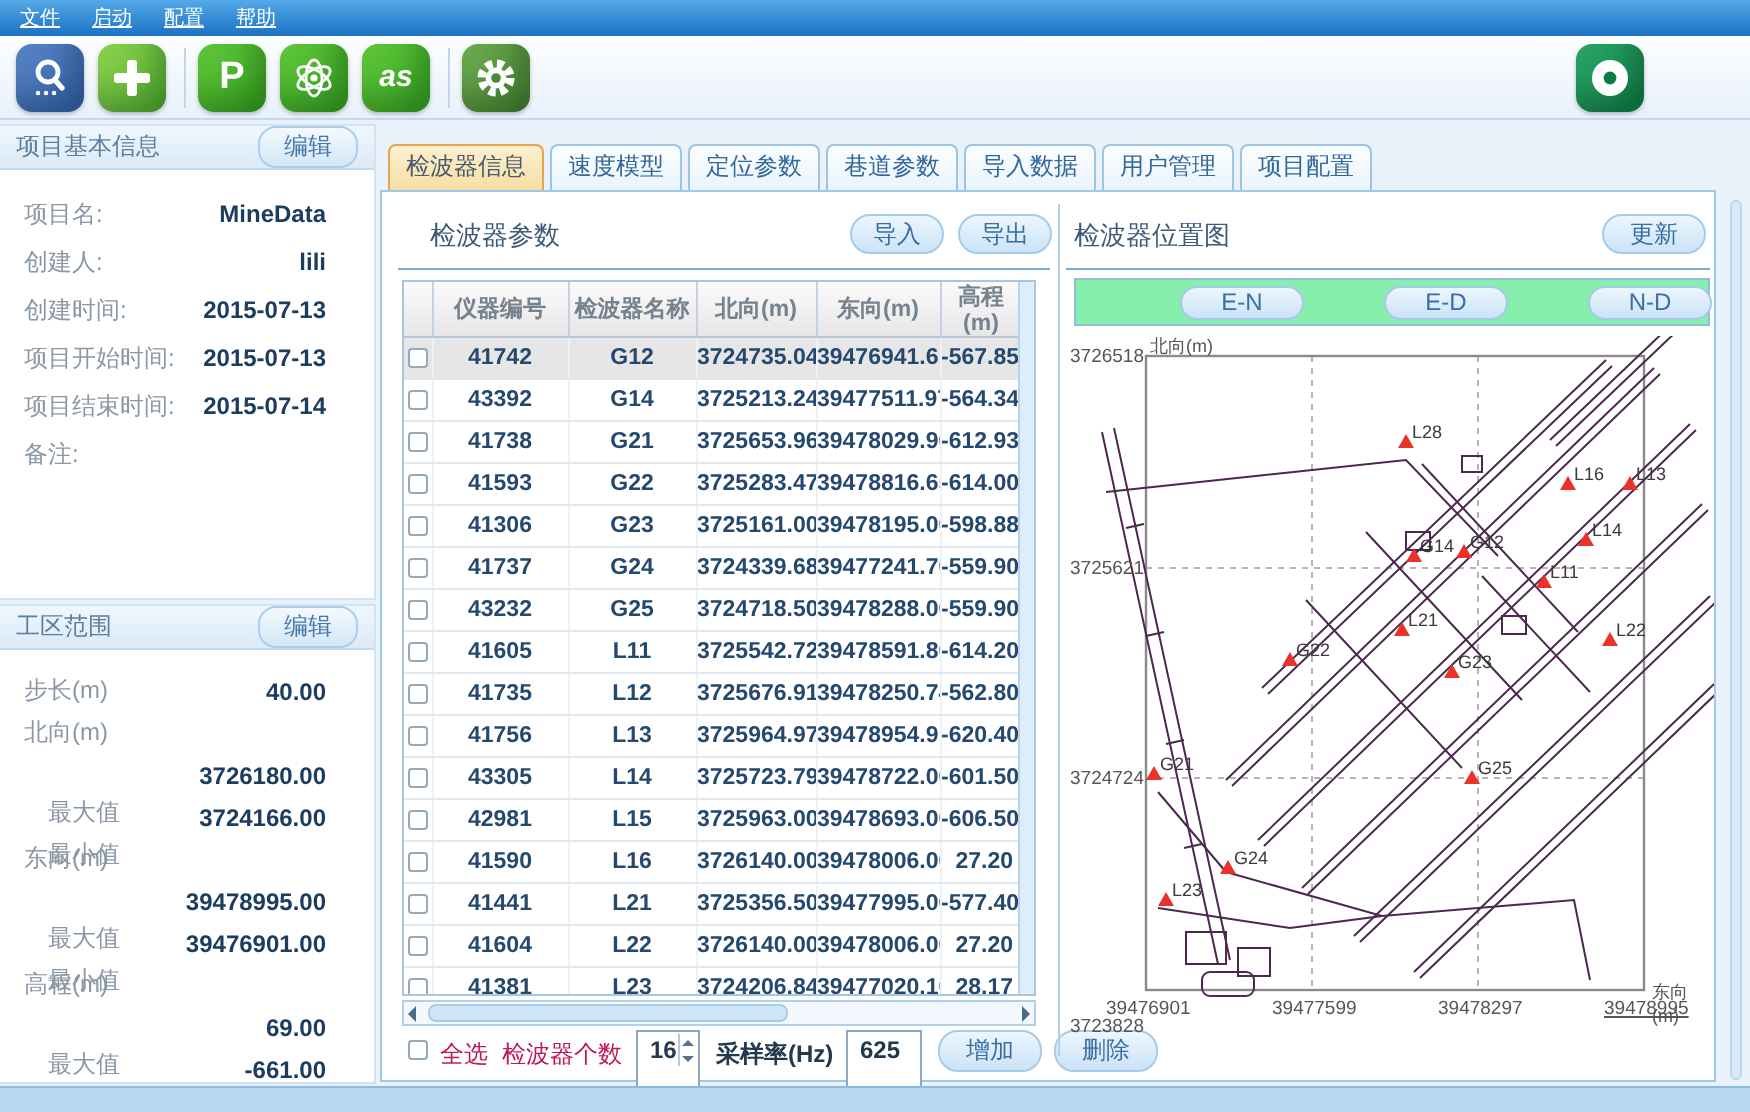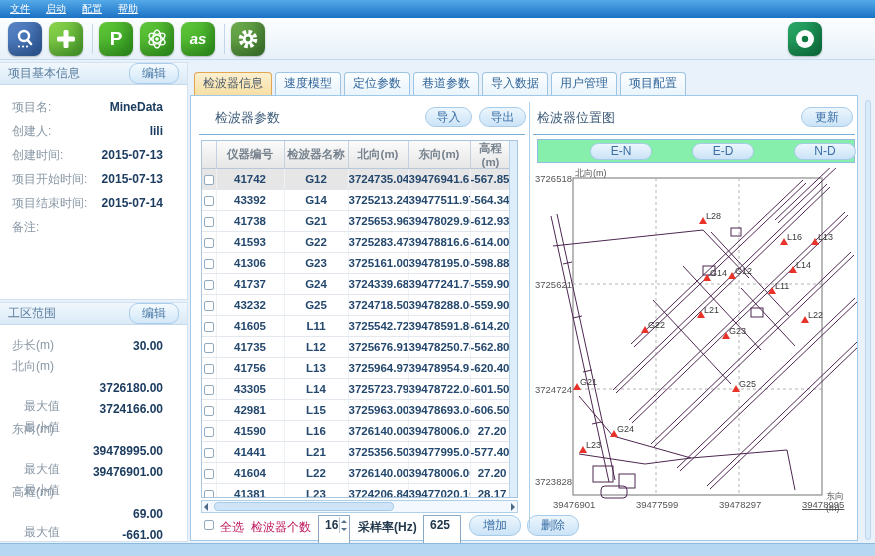--- a/index.html
+++ b/index.html
@@ -209,21 +209,21 @@
         </div>
     </div>
     <div class="panel panel-workarea">
       <div class="panel-header">
         <span class="panel-title">工区范围</span>
         <span class="edit-btn">编辑</span>
       </div>
       <div class="field-rows" id="workarea-rows">
           <div class="field-row">
             <span class="f-label">步长(m)</span>
-            <span class="f-value">30.00</span>
+            <span class="f-value">40.00</span>
           </div>
           <div class="field-row">
             <span class="f-label">北向(m)</span>
             <span class="f-value"></span>
           </div>
           <div class="field-row">
             <span class="f-label indent">最大值</span>
             <span class="f-value">3726180.00</span>
           </div>
           <div class="field-row">
@@ -494,21 +494,21 @@
         </svg>
         <div class="axis-title" style="left:40px;top:-1px;">北向(m)</div>
         <div class="axis-title" style="left:291px;top:322px;">东向(m)</div>
       <div class="tick" style="left: 18px; top: 331px;">39476901</div>
           <div class="tick" style="left: 101px; top: 331px;">39477599</div>
           <div class="tick" style="left: 184px; top: 331px;">39478297</div>
           <div class="tick" style="left: 267px; top: 331px; text-decoration: underline;">39478995</div>
           <div class="tick" style="left: 0px; top: 5px; width: 35px; text-align: right;">3726518</div>
           <div class="tick" style="left: 0px; top: 111px; width: 35px; text-align: right;">3725621</div>
           <div class="tick" style="left: 0px; top: 216px; width: 35px; text-align: right;">3724724</div>
-          <div class="tick" style="left: 0px; top: 308px; width: 35px; text-align: right;">3723828</div>
+          <div class="tick" style="left: 0px; top: 340px; width: 35px; text-align: right;">3723828</div>
           <div class="marker-tri" style="left: 164px; top: 49px;"></div>
           <div class="marker-label" style="left: 171px; top: 43px;">L28</div>
           <div class="marker-tri" style="left: 245px; top: 70px;"></div>
           <div class="marker-label" style="left: 252px; top: 64px;">L16</div>
           <div class="marker-tri" style="left: 276px; top: 70px;"></div>
           <div class="marker-label" style="left: 283px; top: 64px;">L13</div>
           <div class="marker-tri" style="left: 254px; top: 98px;"></div>
           <div class="marker-label" style="left: 261px; top: 92px;">L14</div>
           <div class="marker-tri" style="left: 233px; top: 119px;"></div>
           <div class="marker-label" style="left: 240px; top: 113px;">L11</div>

